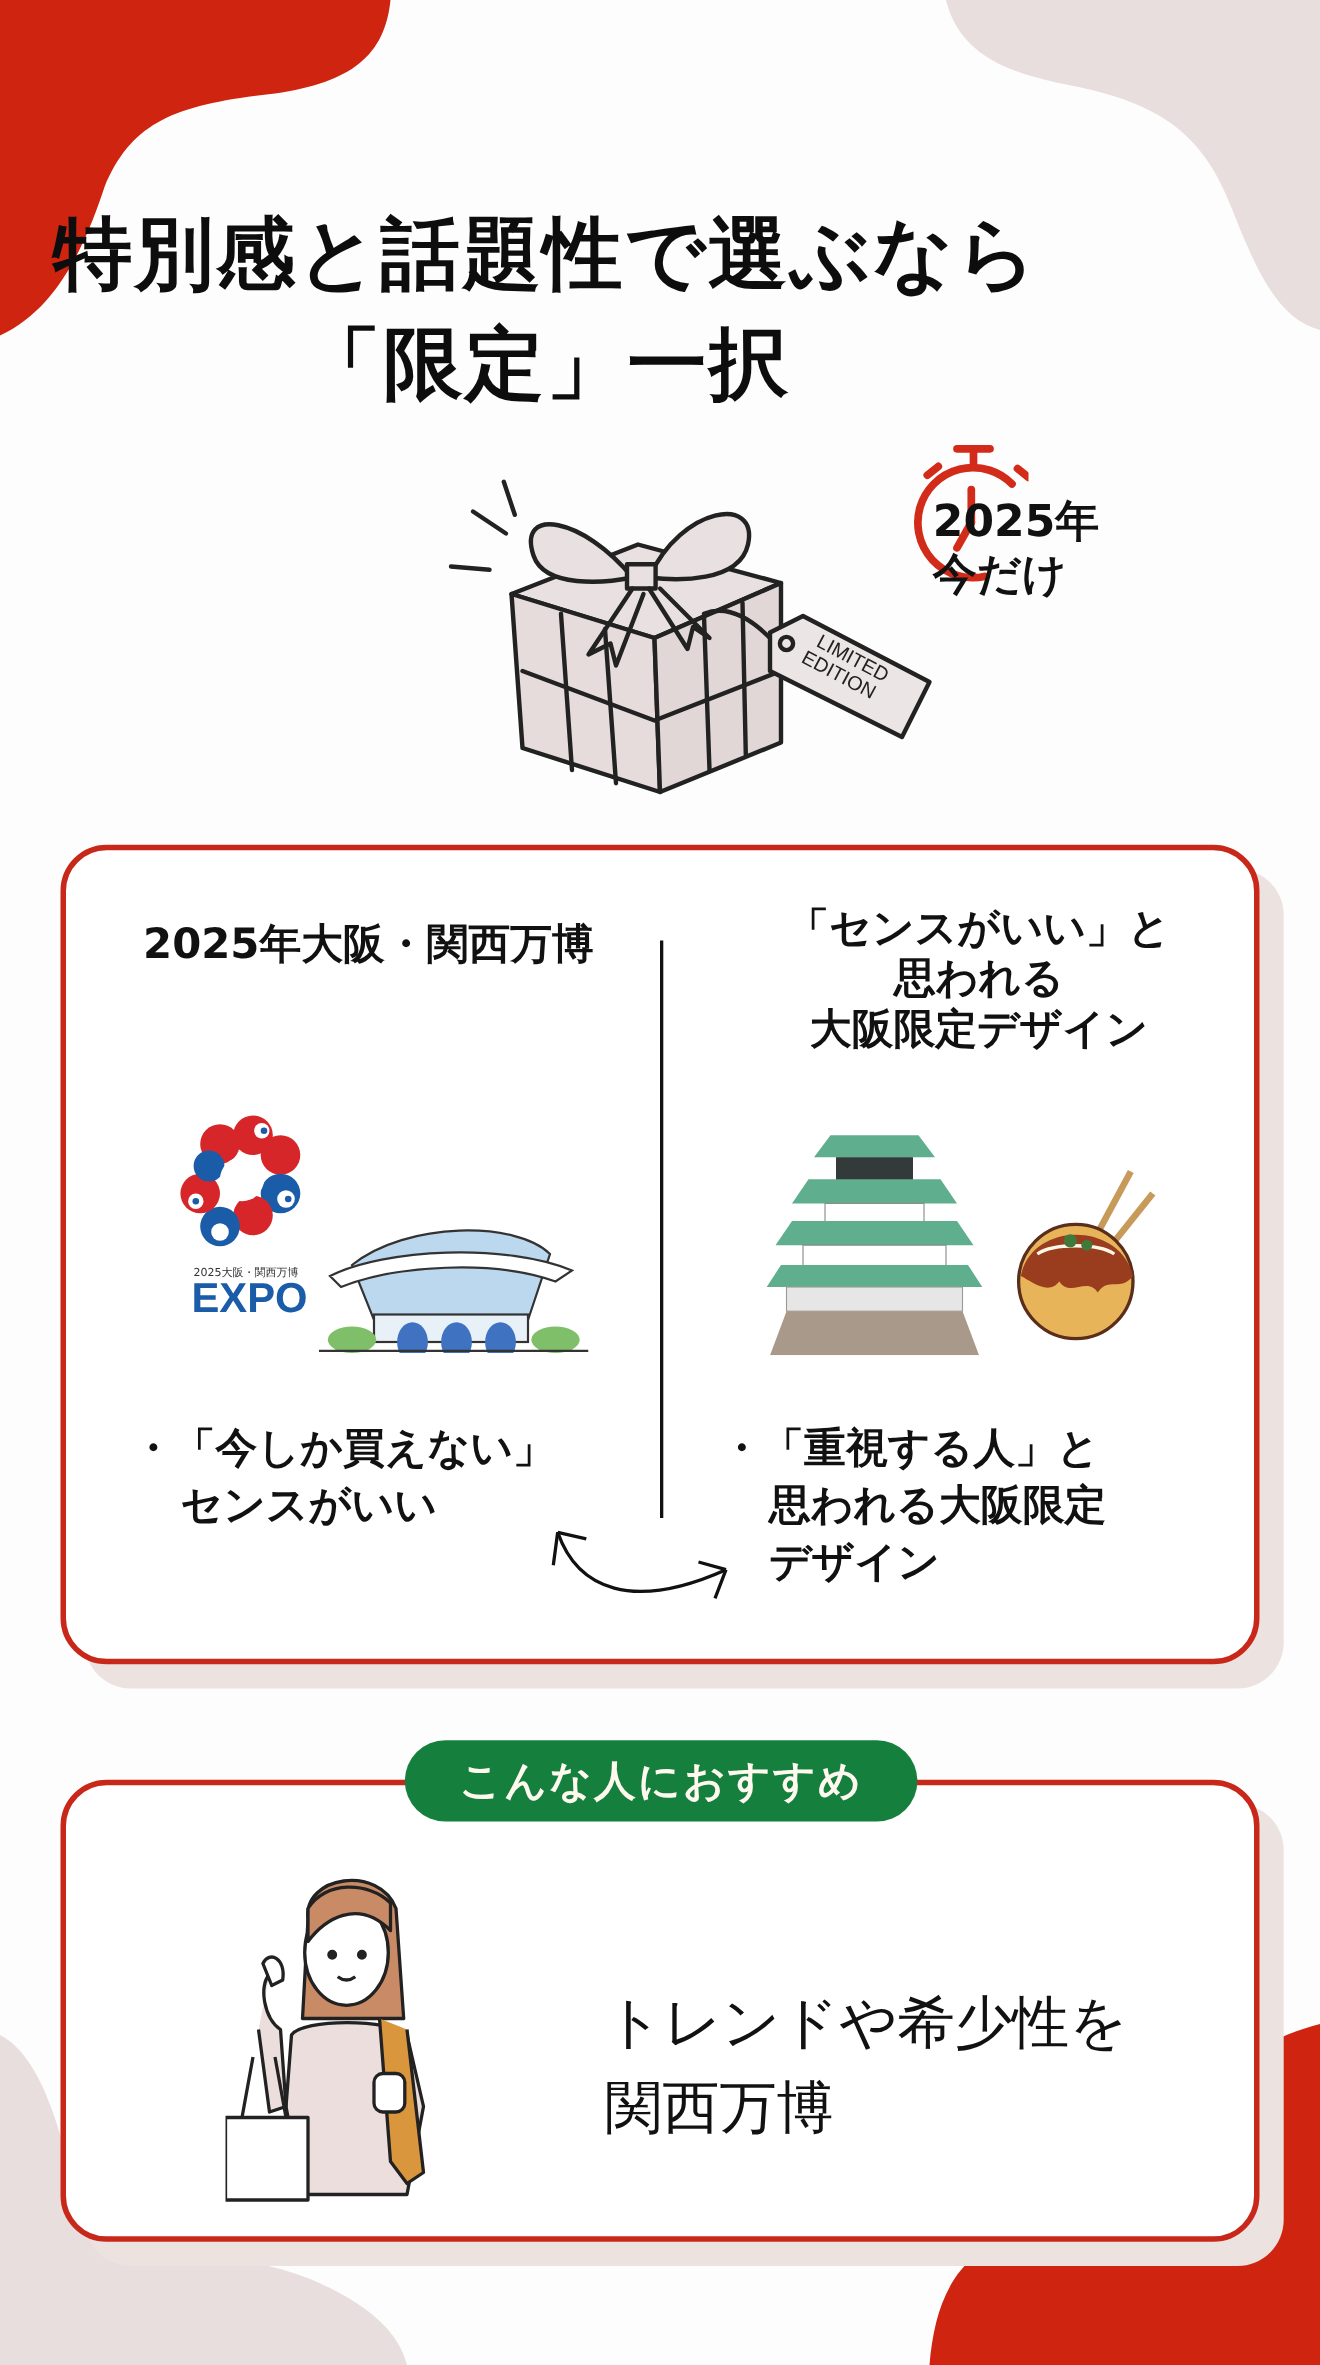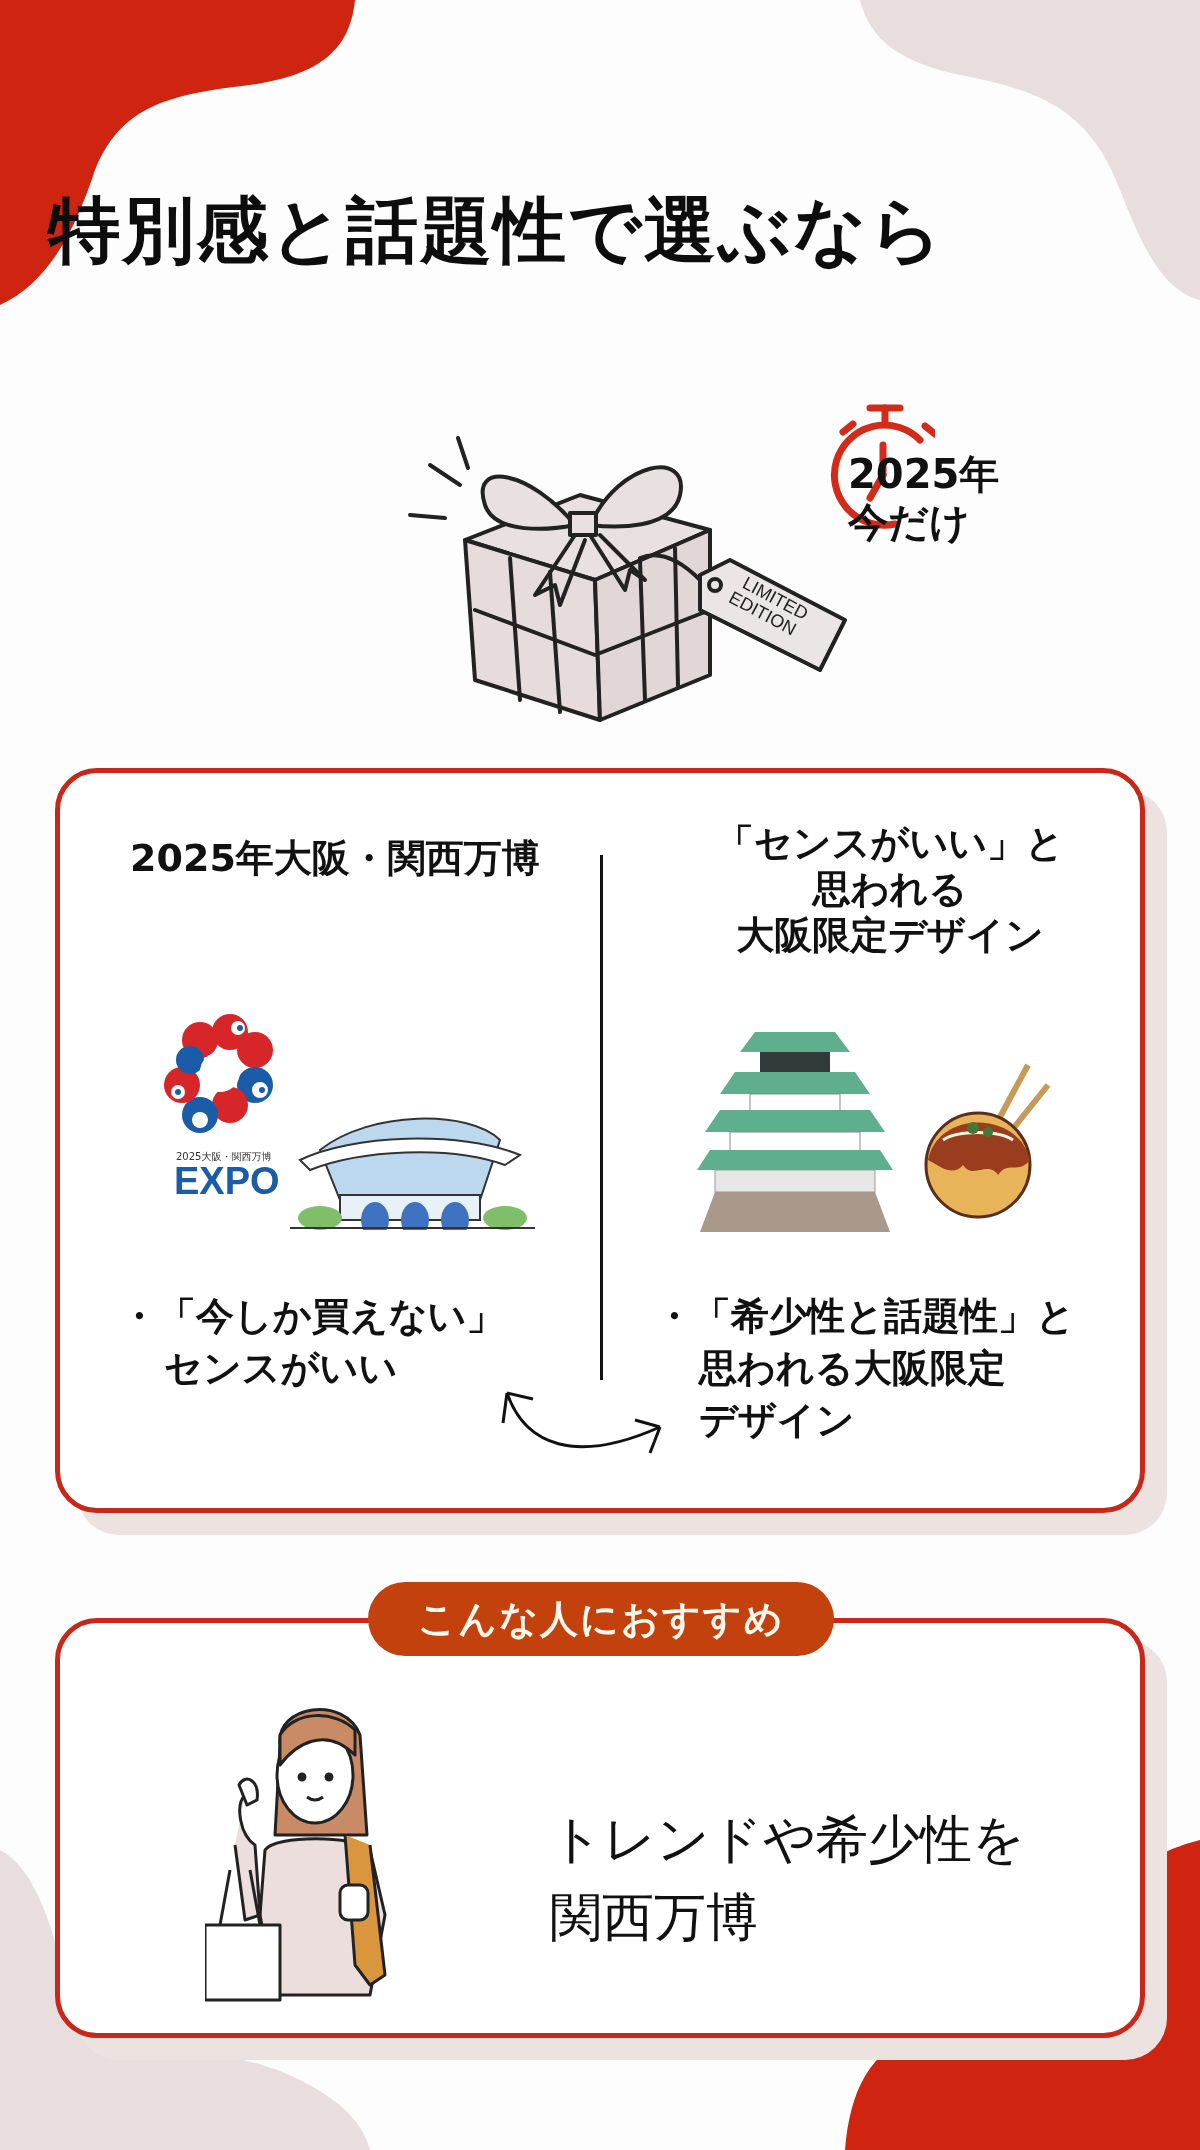--- a/index.html
+++ b/index.html
@@ -13,21 +13,21 @@
   }
   .card {
     position: absolute; background: #fff; border: 5px solid #c8281a; border-radius: 42px;
     box-shadow: 22px 22px 0 #ece2e0;
   }
   .col-head { position: absolute; text-align: center; font-weight: bold; font-size: 38px; line-height: 46px; }
   .divider { position: absolute; width: 3px; background: #111; }
   .bullet { position: absolute; font-weight: bold; font-size: 38px; line-height: 52px; }
   .badge {
     position: absolute; left: 368px; top: 1582px; width: 466px; height: 74px; border-radius: 37px;
-    background: #c2410c; color: #fff8ee; font-size: 38px; font-weight: bold; text-align: center; line-height: 74px;
+    background: #15803d; color: #fff8ee; font-size: 38px; font-weight: bold; text-align: center; line-height: 74px;
     letter-spacing: 2px;
   }
   .rec-text { position: absolute; left: 550px; top: 1800px; font-size: 52px; font-weight: normal; line-height: 78px; }
   .timer-text { position: absolute; left: 848px; top: 450px; font-size: 40px; font-weight: bold; line-height: 48px; }
 </style>
 </head>
 <body>
 
 <svg class="blob" style="left:0;top:0" width="360" height="310" viewBox="0 0 360 310">
   <path d="M0,0 L355,0 C350,50 320,75 250,85 C160,95 120,110 95,170 C80,215 55,280 0,305 Z" fill="#cf2410"></path>
@@ -37,20 +37,21 @@
 </svg>
 <svg class="blob" style="left:0;top:1830px" width="380" height="320" viewBox="0 0 380 320">
   <path d="M0,20 C40,40 60,120 70,180 C100,240 200,200 300,250 C350,275 365,300 370,320 L0,320 Z" fill="#e8dedd"></path>
 </svg>
 <svg class="blob" style="left:840px;top:1840px" width="360" height="310" viewBox="0 0 360 310">
   <path d="M360,0 L360,310 L5,310 C10,250 30,205 90,190 C180,170 200,150 230,110 C260,70 280,20 360,0 Z" fill="#cf2410"></path>
 </svg>
 
 <div class="title">
   <div>特別感と話題性で選ぶなら</div>
+  <div>「限定」一択</div>
 </div>
 
 <svg class="abs" style="left:400px;top:410px" width="460" height="320" viewBox="0 0 460 320">
   <g stroke="#222" stroke-width="4" fill="none" stroke-linecap="round" stroke-linejoin="round">
     <line x1="10" y1="105" x2="45" y2="108"></line>
     <line x1="30" y1="55" x2="60" y2="75"></line>
     <line x1="58" y1="28" x2="68" y2="58"></line>
     <path d="M65,130 L180,85 L310,120 L195,170 Z" fill="#e9e1e1"></path>
     <path d="M65,130 L75,270 L200,310 L195,170 Z" fill="#e6dcdc"></path>
     <path d="M195,170 L200,310 L310,265 L310,120 Z" fill="#e2d7d7"></path>
@@ -156,21 +157,21 @@
   <path d="M25,80 C40,70 80,70 95,80" stroke="#fff8e8" stroke-width="3" fill="none"></path>
   <circle cx="55" cy="68" r="6" fill="#3f7a3a"></circle>
     <circle cx="70" cy="72" r="5" fill="#3f7a3a"></circle>
 </svg>
 
 <div class="bullet" style="left:120px;top:1290px;">
   <div>・「今しか買えない」</div>
   <div style="padding-left:44px;">センスがいい</div>
 </div>
 <div class="bullet" style="left:655px;top:1290px;">
-  <div>・「希少性と話題性」と</div>
+  <div>・「重視する人」と</div>
   <div style="padding-left:44px;">思われる大阪限定</div>
   <div style="padding-left:44px;">デザイン</div>
 </div>
 
 <svg class="abs" style="left:495px;top:1385px" width="190" height="90" viewBox="0 0 190 90">
   <path d="M12,8 C30,60 80,80 165,42" stroke="#111" stroke-width="3" fill="none"></path>
   <path d="M12,8 L8,38 M12,8 L38,14" stroke="#111" stroke-width="3" fill="none"></path>
   <path d="M165,42 L140,35 M165,42 L155,68" stroke="#111" stroke-width="3" fill="none"></path>
 </svg>
 

